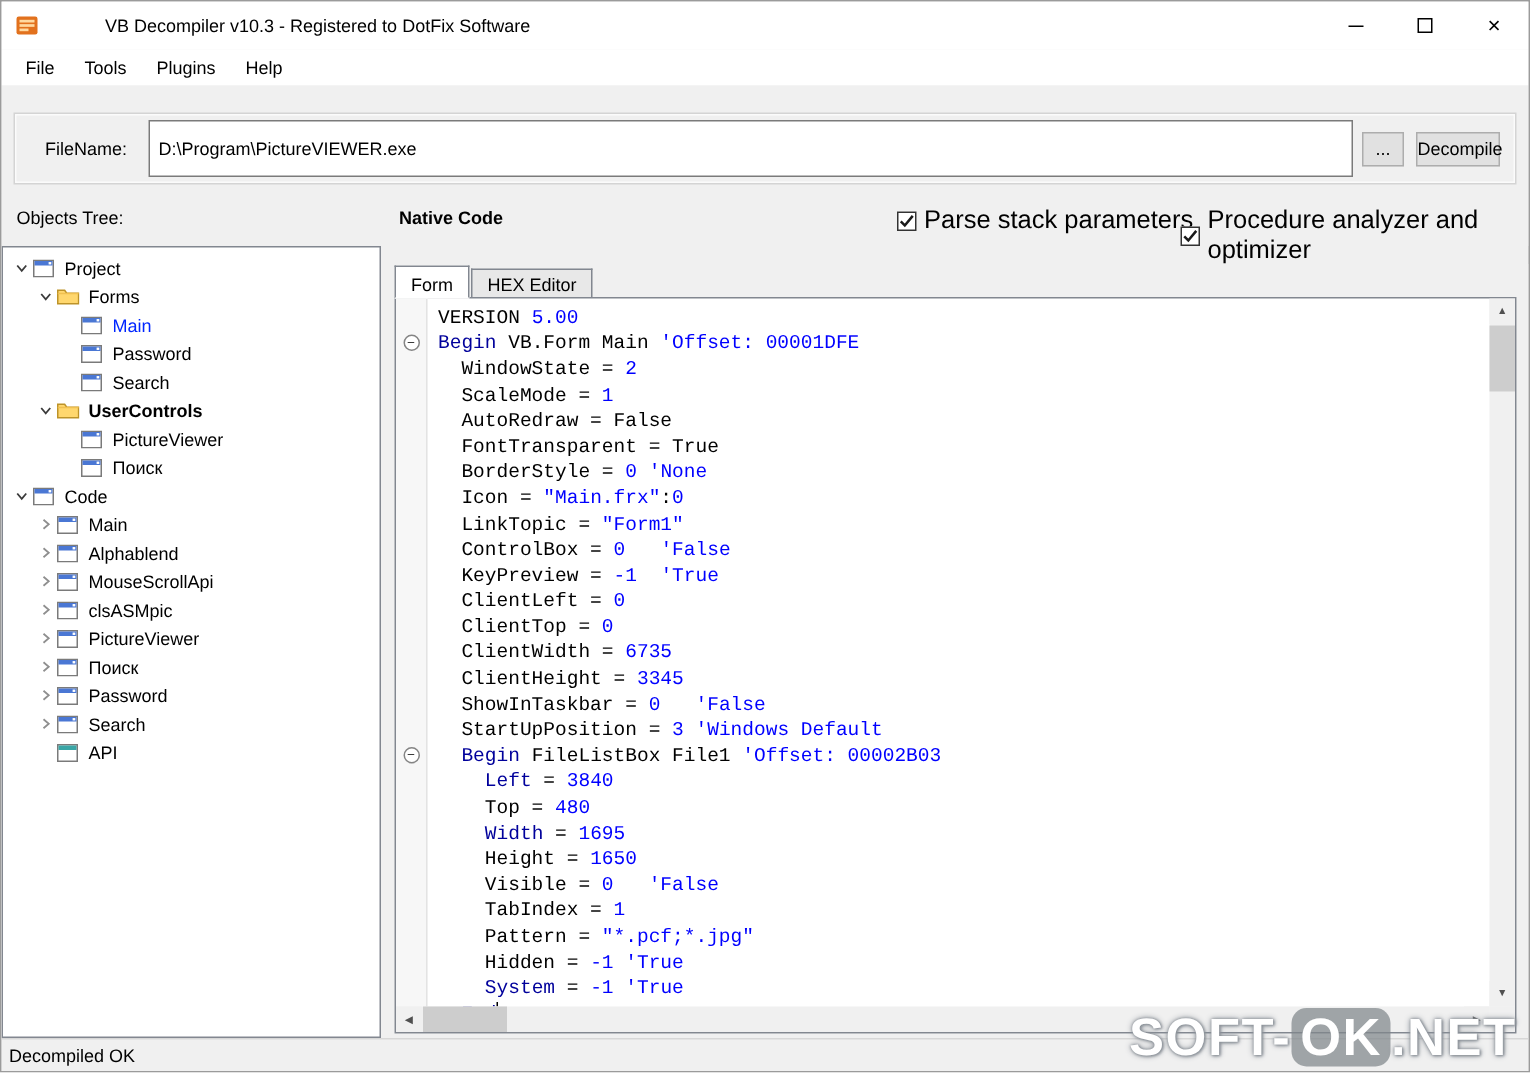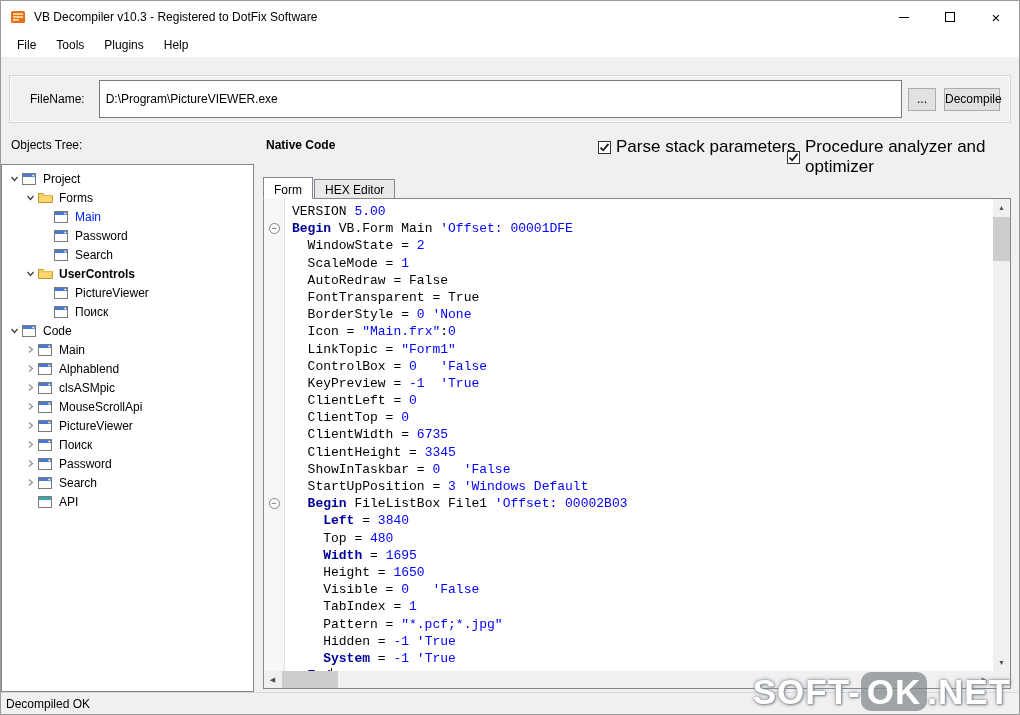--- a/index.html
+++ b/index.html
@@ -3,21 +3,21 @@
 <meta charset="utf-8">
 <style>
   * { margin:0; padding:0; box-sizing:border-box; }
   html,body { width:1020px; height:715px; }
   body { font-family:"Liberation Sans", sans-serif; background:#ffffff; }
 
   .window { position:relative; width:1020px; height:715px; background:#f0f0f0;
             border:1px solid #9b9b9b; overflow:hidden; display:flex; flex-direction:column; }
 
   
-  .titlebar { flex:0 0 32px; background:#ffffff; display:flex; align-items:center; padding-left:9px; }
+  .titlebar { flex:0 0 32px; background:#ffffff; display:flex; align-items:center; padding-left:9px;gap:36px; }
   .app-icon { width:16px; height:16px; margin-right:8px; display:flex; }
   .title-text { font-size:12px; color:#000; }
   .win-controls { margin-left:auto; display:flex; height:32px; }
   .win-btn { width:46px; height:32px; display:flex; align-items:center; justify-content:center; background:transparent; border:none; }
   .glyph-min { width:10px; height:1px; background:#000; display:block; }
   .glyph-max { width:10px; height:10px; border:1px solid #000; display:block; }
   .glyph-close { font-size:15px; color:#000; line-height:1; }
 
   
   .menubar { flex:0 0 24px; background:#ffffff; display:flex; align-items:center; padding-left:6px; }
@@ -67,21 +67,21 @@
   .gutter { position:absolute; left:0; top:0; bottom:17px; width:21px; background:#f7f7f7;
             border-right:1px solid #e3e3e3; padding-top:4px; }
   .gutter-line { height:17.2px; display:flex; align-items:center; justify-content:center; }
   .fold-marker { width:11px; height:11px; border:1px solid #848484; border-radius:50%;
                  background:#fff; color:#333; font-size:9px; line-height:9px; text-align:center; }
   .code-content { position:absolute; left:22px; top:0; right:17px; bottom:17px; overflow:hidden;
                   padding:4px 0 0 6px; font:13px/17.2px "Liberation Mono", monospace; white-space:pre; }
   .code-line { height:17.2px; }
   .tok-p { color:#000; }
   .tok-b { color:var(--literal, #0000FF); }
-  .tok-k { color:var(--keyword, #00009B); font-weight:bold; }
+  .tok-k { color:var(--keyword, #00009B); font-weight:normal; }
   .caret { display:inline-block; width:1px; height:13px; background:#000; vertical-align:-2px; }
 
   
   .vscroll { position:absolute; top:0; right:0; bottom:17px; width:17px; background:#f0f0f0; }
   .hscroll { position:absolute; left:0; right:17px; bottom:0; height:17px; background:#f0f0f0; }
   .scroll-corner { position:absolute; right:0; bottom:0; width:17px; height:17px; background:#f0f0f0; }
   .sb-arrow { position:absolute; width:17px; height:17px; display:flex; align-items:center;
               justify-content:center; font-size:7px; color:#505050; background:#f0f0f0; }
   .vscroll .up { top:0; left:0; }
   .vscroll .down { bottom:0; left:0; }
@@ -318,36 +318,36 @@
               <path d="M3 1.5 L6.5 4.5 L3 7.5" fill="none" stroke="#8f8f8f" stroke-width="1.2"></path>
             </svg>
           </span>
           <span class="tree-icon">
             <svg width="14" height="12" viewBox="0 0 14 12">
               <rect x="0.5" y="0.5" width="13" height="11" fill="#fff" stroke="#7a7a7a"></rect>
               <rect x="1" y="1" width="12" height="3" fill="#4a77d4"></rect>
               <rect x="10.4" y="1.7" width="1.8" height="1.6" fill="#fff"></rect>
             </svg>
           </span>
+          <span class="tree-label">MouseScrollApi</span>
+        </div>
+        <div class="tree-item" style="padding-left: 20px;">
+          <span class="expander">
+            <svg width="9" height="9" viewBox="0 0 9 9">
+              <path d="M3 1.5 L6.5 4.5 L3 7.5" fill="none" stroke="#8f8f8f" stroke-width="1.2"></path>
+            </svg>
+          </span>
+          <span class="tree-icon">
+            <svg width="14" height="12" viewBox="0 0 14 12">
+              <rect x="0.5" y="0.5" width="13" height="11" fill="#fff" stroke="#7a7a7a"></rect>
+              <rect x="1" y="1" width="12" height="3" fill="#4a77d4"></rect>
+              <rect x="10.4" y="1.7" width="1.8" height="1.6" fill="#fff"></rect>
+            </svg>
+          </span>
           <span class="tree-label">clsASMpic</span>
-        </div>
-        <div class="tree-item" style="padding-left: 20px;">
-          <span class="expander">
-            <svg width="9" height="9" viewBox="0 0 9 9">
-              <path d="M3 1.5 L6.5 4.5 L3 7.5" fill="none" stroke="#8f8f8f" stroke-width="1.2"></path>
-            </svg>
-          </span>
-          <span class="tree-icon">
-            <svg width="14" height="12" viewBox="0 0 14 12">
-              <rect x="0.5" y="0.5" width="13" height="11" fill="#fff" stroke="#7a7a7a"></rect>
-              <rect x="1" y="1" width="12" height="3" fill="#4a77d4"></rect>
-              <rect x="10.4" y="1.7" width="1.8" height="1.6" fill="#fff"></rect>
-            </svg>
-          </span>
-          <span class="tree-label">MouseScrollApi</span>
         </div>
         <div class="tree-item" style="padding-left: 20px;">
           <span class="expander">
             <svg width="9" height="9" viewBox="0 0 9 9">
               <path d="M3 1.5 L6.5 4.5 L3 7.5" fill="none" stroke="#8f8f8f" stroke-width="1.2"></path>
             </svg>
           </span>
           <span class="tree-icon">
             <svg width="14" height="12" viewBox="0 0 14 12">
               <rect x="0.5" y="0.5" width="13" height="11" fill="#fff" stroke="#7a7a7a"></rect>

